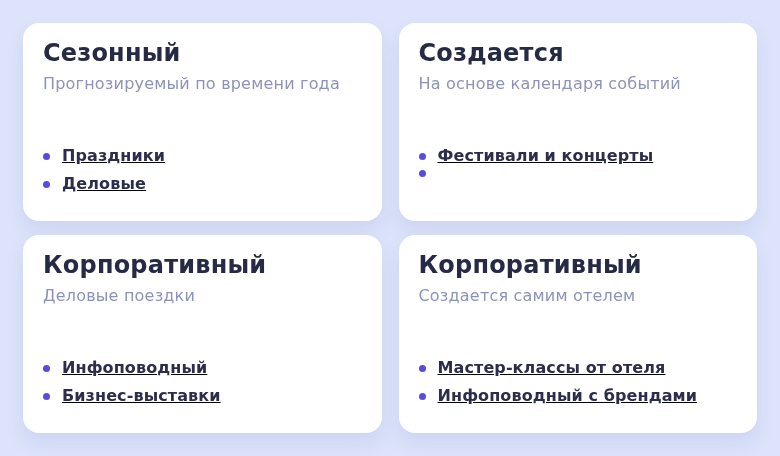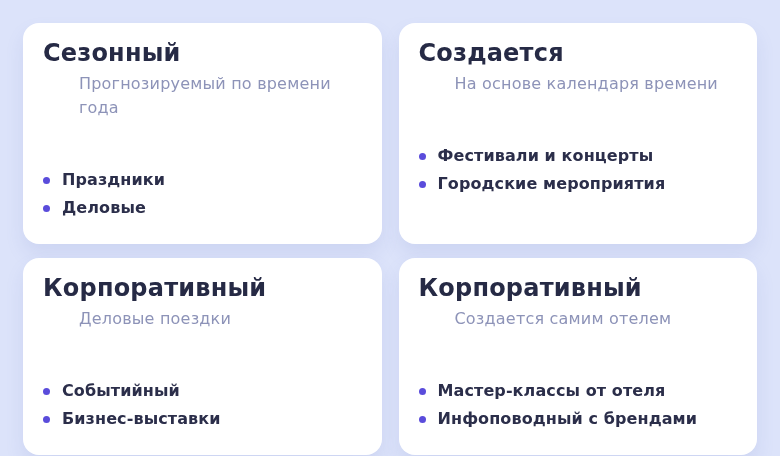--- a/index.html
+++ b/index.html
@@ -22,47 +22,47 @@
     display: grid;
     grid-template-columns: 1fr 1fr;
     grid-template-rows: 1fr 1fr;
     column-gap: 17px;
     row-gap: 14px;
   }
 
   .card {
     background: #ffffff;
     border-radius: 16px;
-    padding: 15px 20px 22px 20px;
+    padding: 15px 20px 10px 20px;
     box-shadow: 0 10px 18px rgba(110, 130, 200, 0.14);
     display: flex;
     flex-direction: column;
   }
 
   .card-title {
     font-size: 24px;
     font-weight: 700;
     color: #262a45;
     line-height: 30px;
     letter-spacing: 0.2px;
   }
 
   .card-subtitle {
     margin-top: 4px;
     font-size: 16px;
     font-weight: 500;
     color: #8d93b8;
     line-height: 24px;
     letter-spacing: 0.2px;
-    margin-left: 36px;
   }
 
   .card-list {
     list-style: none;
     margin-top: 46px;
+    text-decoration: underline;
   }
 
   .list-item {
     display: flex;
     align-items: center;
     line-height: 28px;
     font-size: 16px;
     font-weight: 600;
     color: #2b2e4a;
     letter-spacing: 0.1px;
@@ -92,40 +92,39 @@
       </li>
       <li class="list-item">
         <span class="bullet-dot"></span>
         <span>Деловые</span>
       </li>
     </ul>
   </div>
 
   <div class="card">
     <div class="card-title">Создается</div>
-    <div class="card-subtitle">На основе календаря времени</div>
+    <div class="card-subtitle">На основе календаря событий</div>
     <ul class="card-list">
       <li class="list-item">
         <span class="bullet-dot"></span>
         <span>Фестивали и концерты</span>
       </li>
       <li class="list-item">
         <span class="bullet-dot"></span>
-        <span>Городские мероприятия</span>
       </li>
     </ul>
   </div>
 
   <div class="card">
     <div class="card-title">Корпоративный</div>
     <div class="card-subtitle">Деловые поездки</div>
     <ul class="card-list">
       <li class="list-item">
         <span class="bullet-dot"></span>
-        <span>Событийный</span>
+        <span>Инфоповодный</span>
       </li>
       <li class="list-item">
         <span class="bullet-dot"></span>
         <span>Бизнес-выставки</span>
       </li>
     </ul>
   </div>
 
   <div class="card">
     <div class="card-title">Корпоративный</div>

